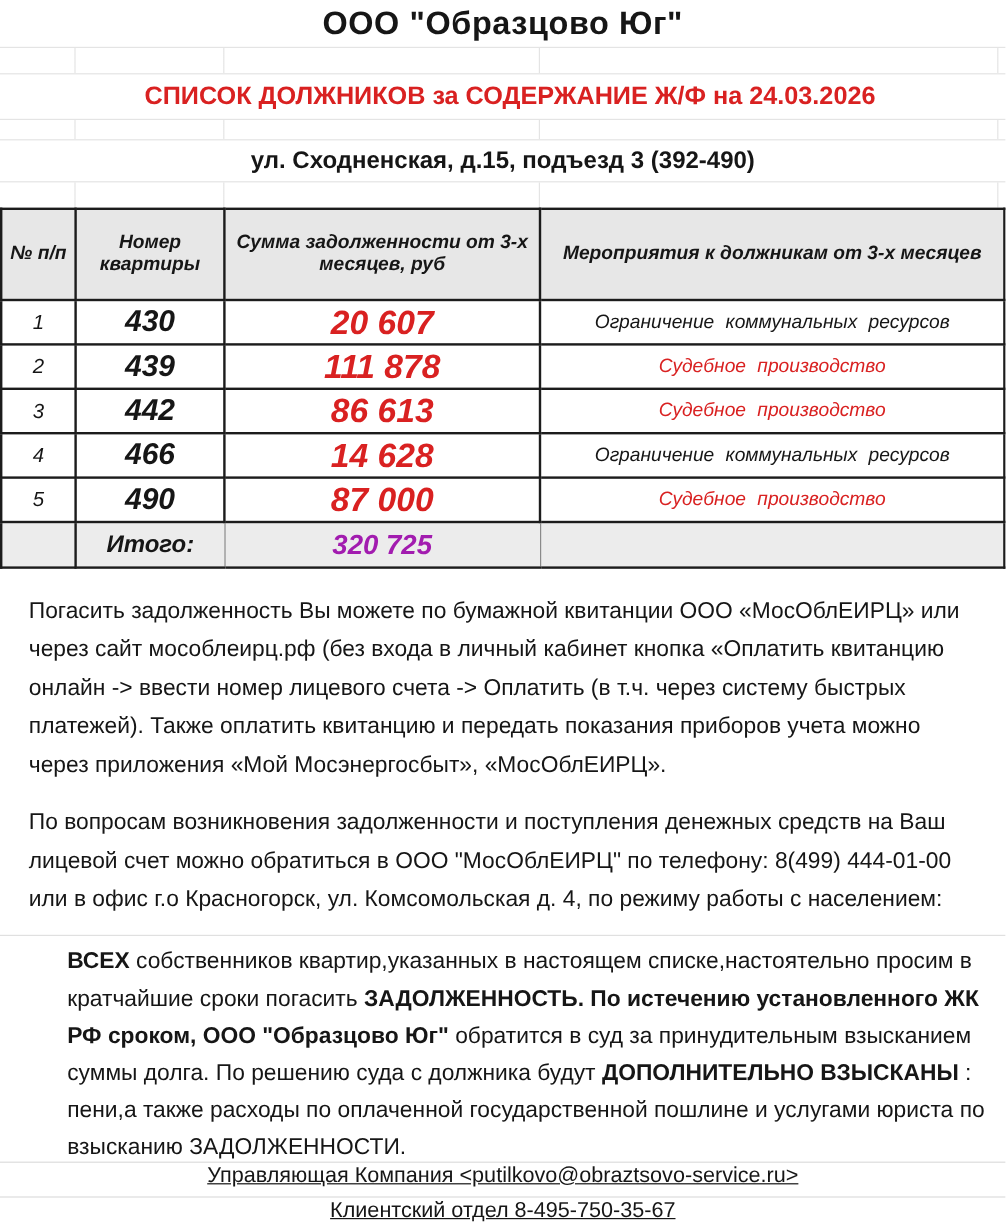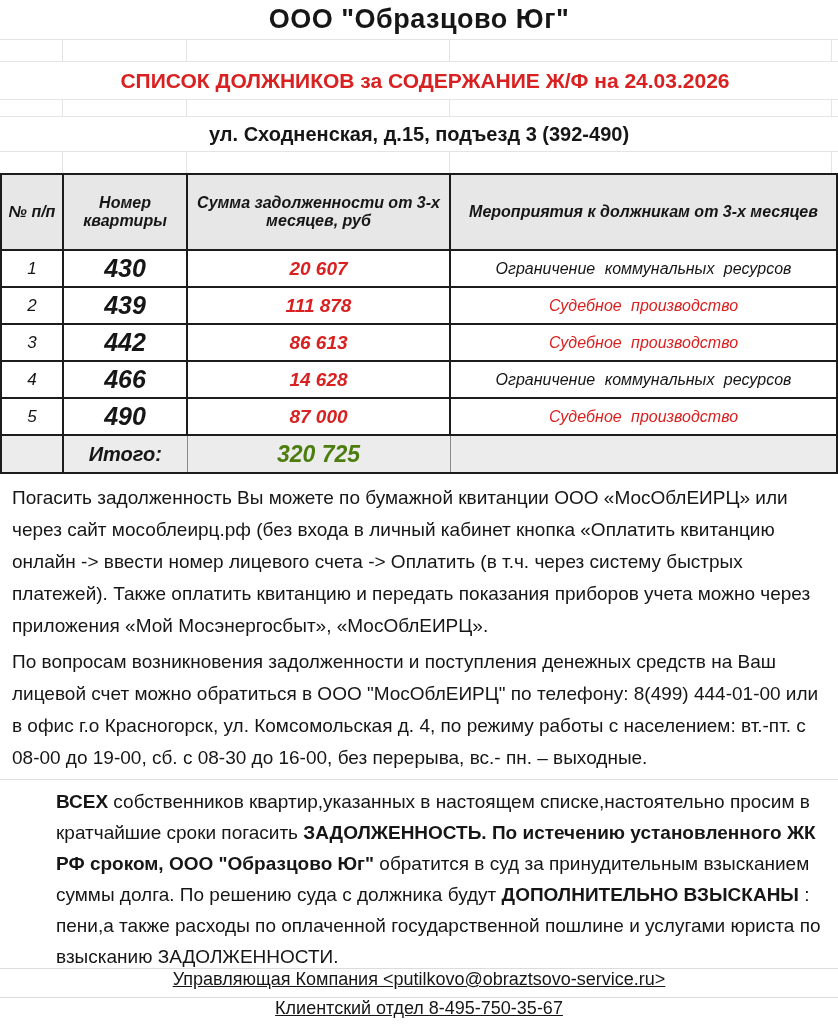--- a/index.html
+++ b/index.html
@@ -33,34 +33,34 @@
   .row-addr    { height:35px; display:flex; align-items:center; justify-content:center;
                  font-weight:bold; font-size:20px; }
   .spacer-c { height:21px; border-bottom:none; }
 
   table.debtors { width:100%; border-collapse:collapse; table-layout:fixed;font-style:italic; }
   table.debtors td, table.debtors th { border:2px solid #1c1c1c; text-align:center; vertical-align:middle; }
   table.debtors th { background:#e7e7e7; font-size:16px; font-weight:bold; height:76px; padding:2px 6px; }
   table.debtors td { height:37px; }
   td.c-num { font-size:17px; font-weight:normal; }
   td.c-apt { font-size:25px; font-weight:bold; }
-  td.c-sum { font-size:19px; font-weight:bold; color:#d92121; }
+  td.c-sum { font-size:28px; font-weight:bold; color:#d92121; }
   td.c-act { font-size:16px; word-spacing:5px; }
   tr.total-row td { background:#ececec; border-top:1px solid #8a8a8a;margin-left:48px; }
   tr.total-row td:first-child { border-top:2px solid #1c1c1c; }
   tr.total-row td { border-left-color:#8a8a8a; border-right-color:#8a8a8a; border-left-width:1px; border-right-width:1px; }
   tr.total-row td:first-child { border-left:2px solid #1c1c1c; border-right:2px solid #1c1c1c; }
   tr.total-row td:last-child { border-right:2px solid #1c1c1c; }
   tr.total-row td { border-bottom:2px solid #1c1c1c; height:38px; }
   td.c-total-label { font-size:20px; font-weight:bold; text-align:center; }
-  td.c-total-sum { font-size:23px; font-weight:bold; color:#4d7c0f; }
+  td.c-total-sum { font-size:23px; font-weight:bold; color:#a21caf; }
 
   .info-block { height:296px; overflow:hidden; padding:4px 8px 0 8px;
                 font-size:19px; line-height:32px; }
-  .info-block p { margin:4px; }
+  .info-block p { margin:16px; }
   .divider { height:10px; border-bottom:1px solid #e0e0e0; }
   .notice-block { height:188px; overflow:hidden; padding:6px 8px 0 8px;
                   font-size:19px; line-height:31px;margin-left:48px; }
   .notice-block .b { font-weight:bold; }
 
   .footer-row { height:29px; display:flex; align-items:flex-start; justify-content:center;
                 border-top:1px solid #dcdcdc; font-size:18px; }
   .footer-row span { text-decoration:underline; }
 </style>
 </head>

